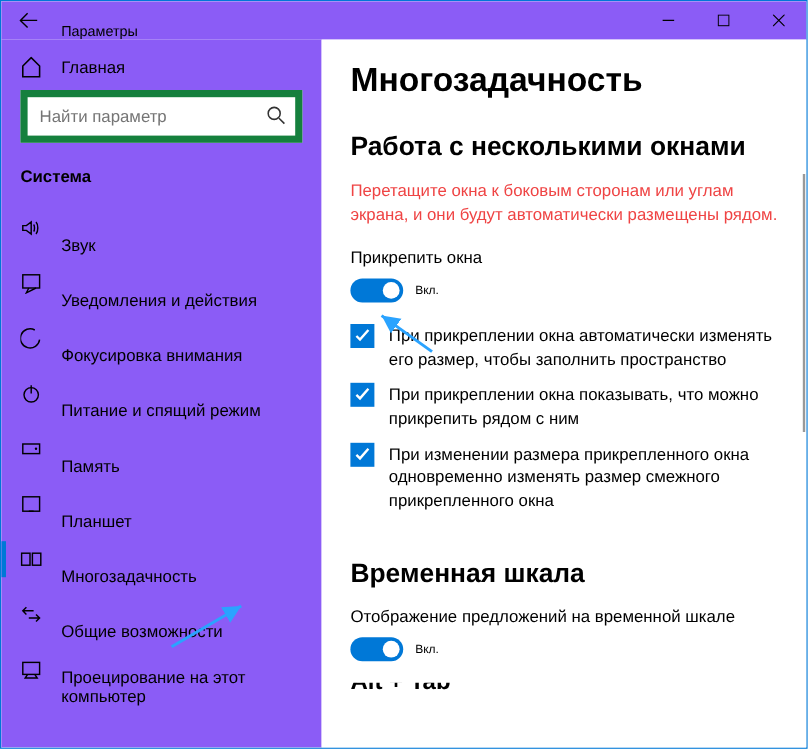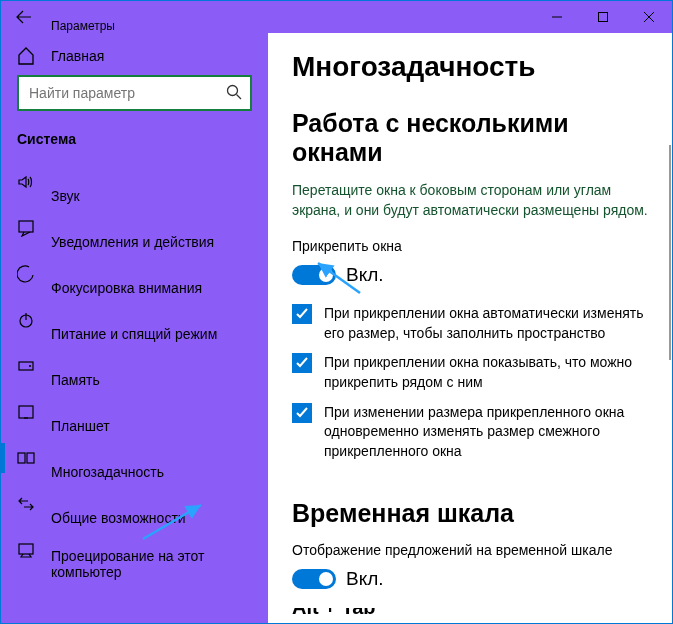--- a/index.html
+++ b/index.html
@@ -81,21 +81,21 @@
 }
 
 
 .search-wrap{
   padding:0 16px 14px 16px;
 }
 .search{
   display:flex;
   align-items:center;
   height:32px;
-  border:2px solid #15803d;
+  border:6px solid #15803d;
   background:#fff;
   padding:0 8px;
 }
 .search input{
   flex:1;
   border:none;
   outline:none;
   font-size:14px;
   color:#666;
   background:transparent;
@@ -153,25 +153,25 @@
   overflow:hidden;
   position:relative;
 }
 h1{
   font-weight:600;
   font-size:28px;
   margin:0 0 26px 0;
 }
 h2{
   font-weight:600;
-  font-size:25px;
+  font-size:22px;
   margin:0 0 14px 0;
 }
 .hint{
-  color:#14532d;
+  color:#ef4444;
   margin:0 0 18px 0;
   line-height:1.4;
 }
 .label{
   margin:0 0 10px 0;
 }
 .toggle-row{
   display:flex;
   align-items:center;
   margin-bottom:18px;
@@ -187,21 +187,21 @@
 .toggle::after{
   content:"";
   position:absolute;
   right:3px;
   top:3px;
   width:14px;height:14px;
   border-radius:50%;
   background:#fff;
 }
 .toggle-label{
-  font-size:19px;
+  font-size:10px;
 }
 
 
 .chk-row{
   display:flex;
   align-items:flex-start;
   margin-bottom:10px;
 }
 .chk{
   width:20px;height:20px;

